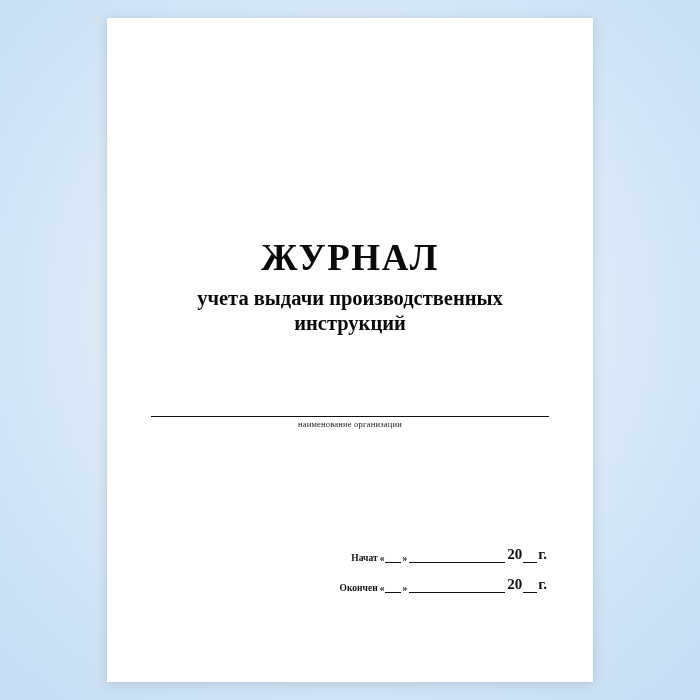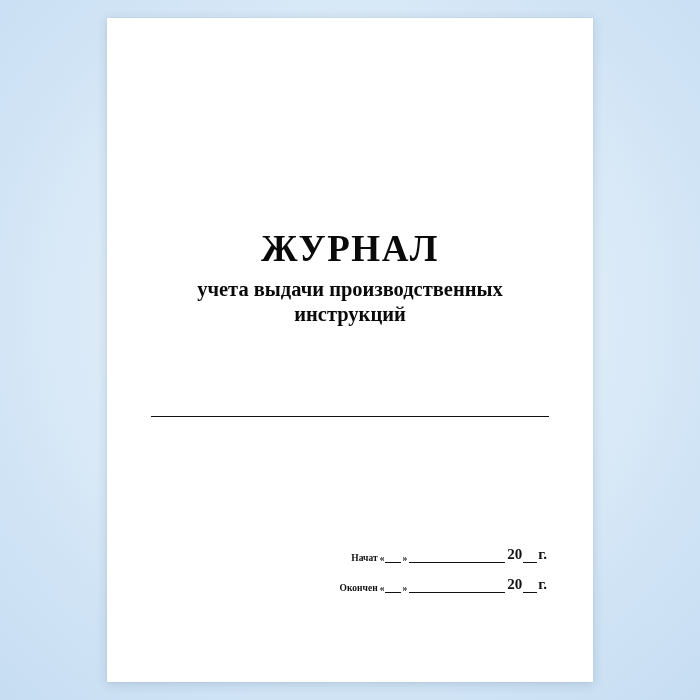--- a/index.html
+++ b/index.html
@@ -31,21 +31,21 @@
   }
   .doc-inner {
     position: relative;
     width: 100%;
     height: 100%;
   }
   .title-block {
     position: absolute;
     left: 0;
     right: 0;
-    top: 212px;
+    top: 221px;
     text-align: center;
   }
   .doc-title {
     font-size: 37px;
     font-weight: bold;
     letter-spacing: 1.5px;
     color: #0a0a0a;
     line-height: 1.05;
     font-family: "Liberation Serif", serif;
   }
@@ -134,20 +134,21 @@
 <div id="page-sheet">
   <div class="doc-inner">
 
     <div class="title-block">
       <div class="doc-title">ЖУРНАЛ</div>
       <div class="doc-subtitle">учета выдачи производственных инструкций</div>
     </div>
 
     <div class="org-block">
       <div class="org-line"></div>
+      <div class="org-caption">наименование организации</div>
     </div>
 
     <div class="dates-block">
 
       <div class="date-row">
         <span class="date-label">Начат</span>
         <span class="date-quote">«</span>
         <span class="small-fill"></span>
         <span class="date-quote">»</span>
         <span class="long-fill"></span>

